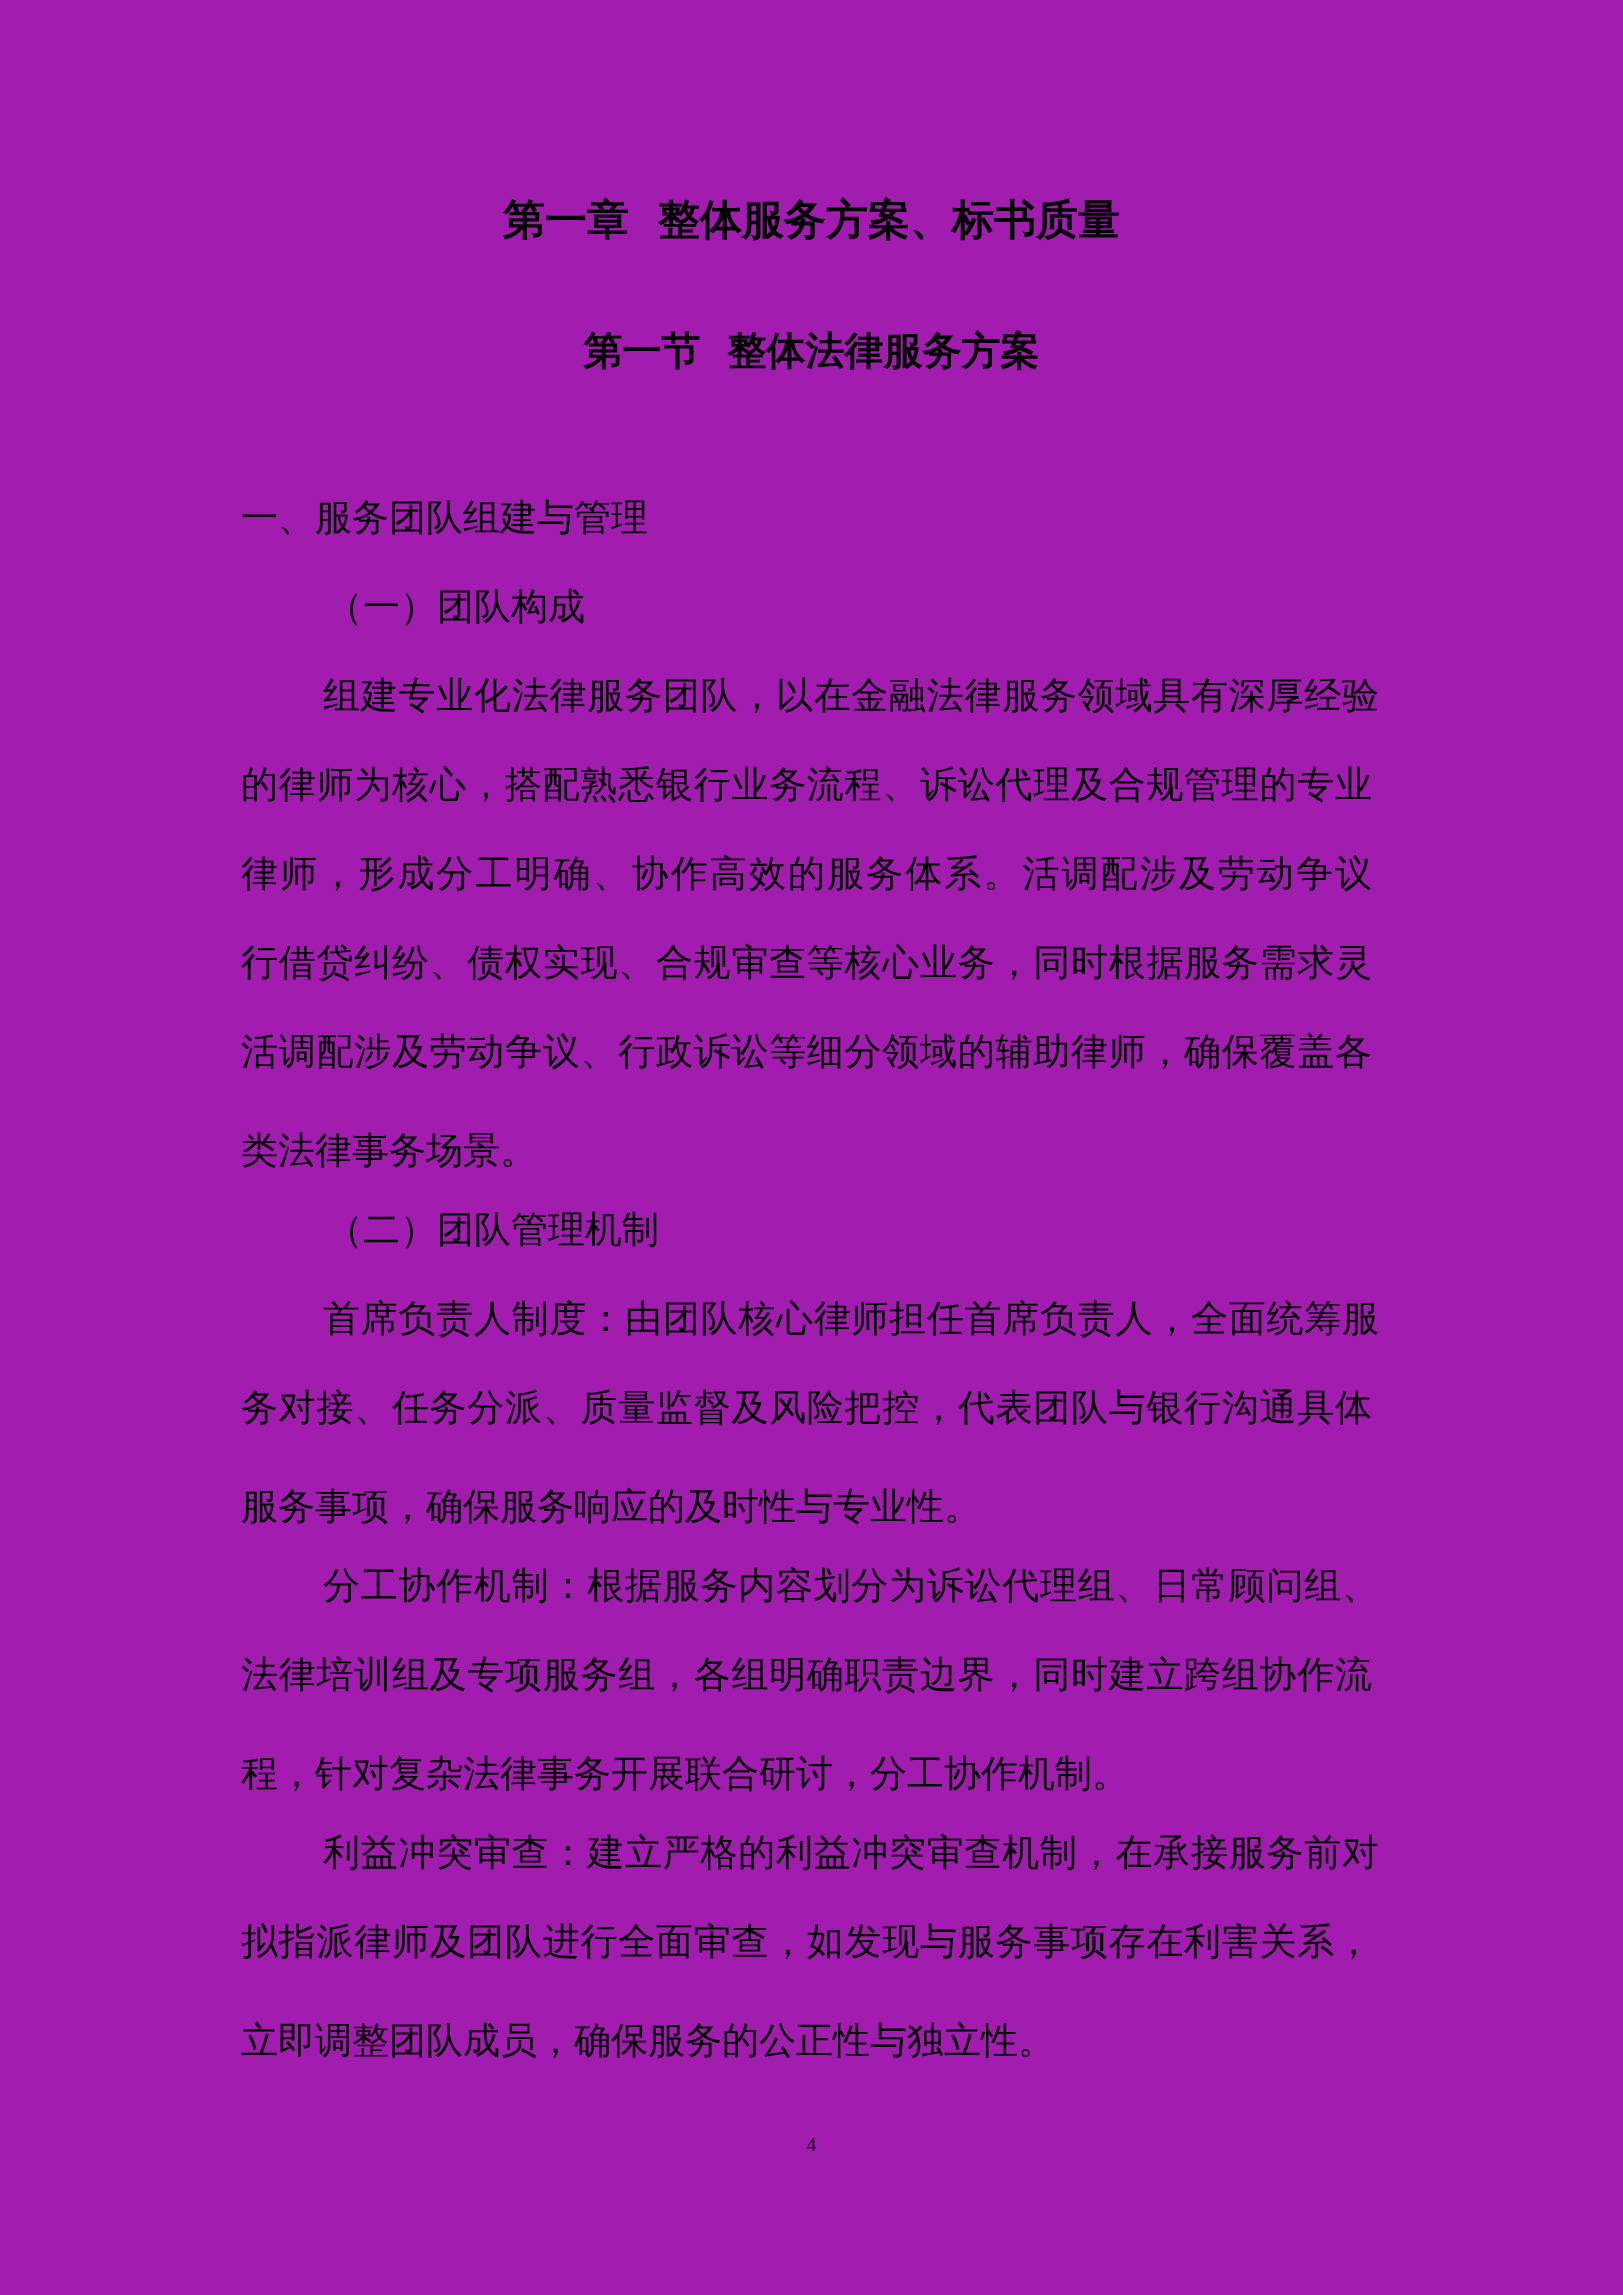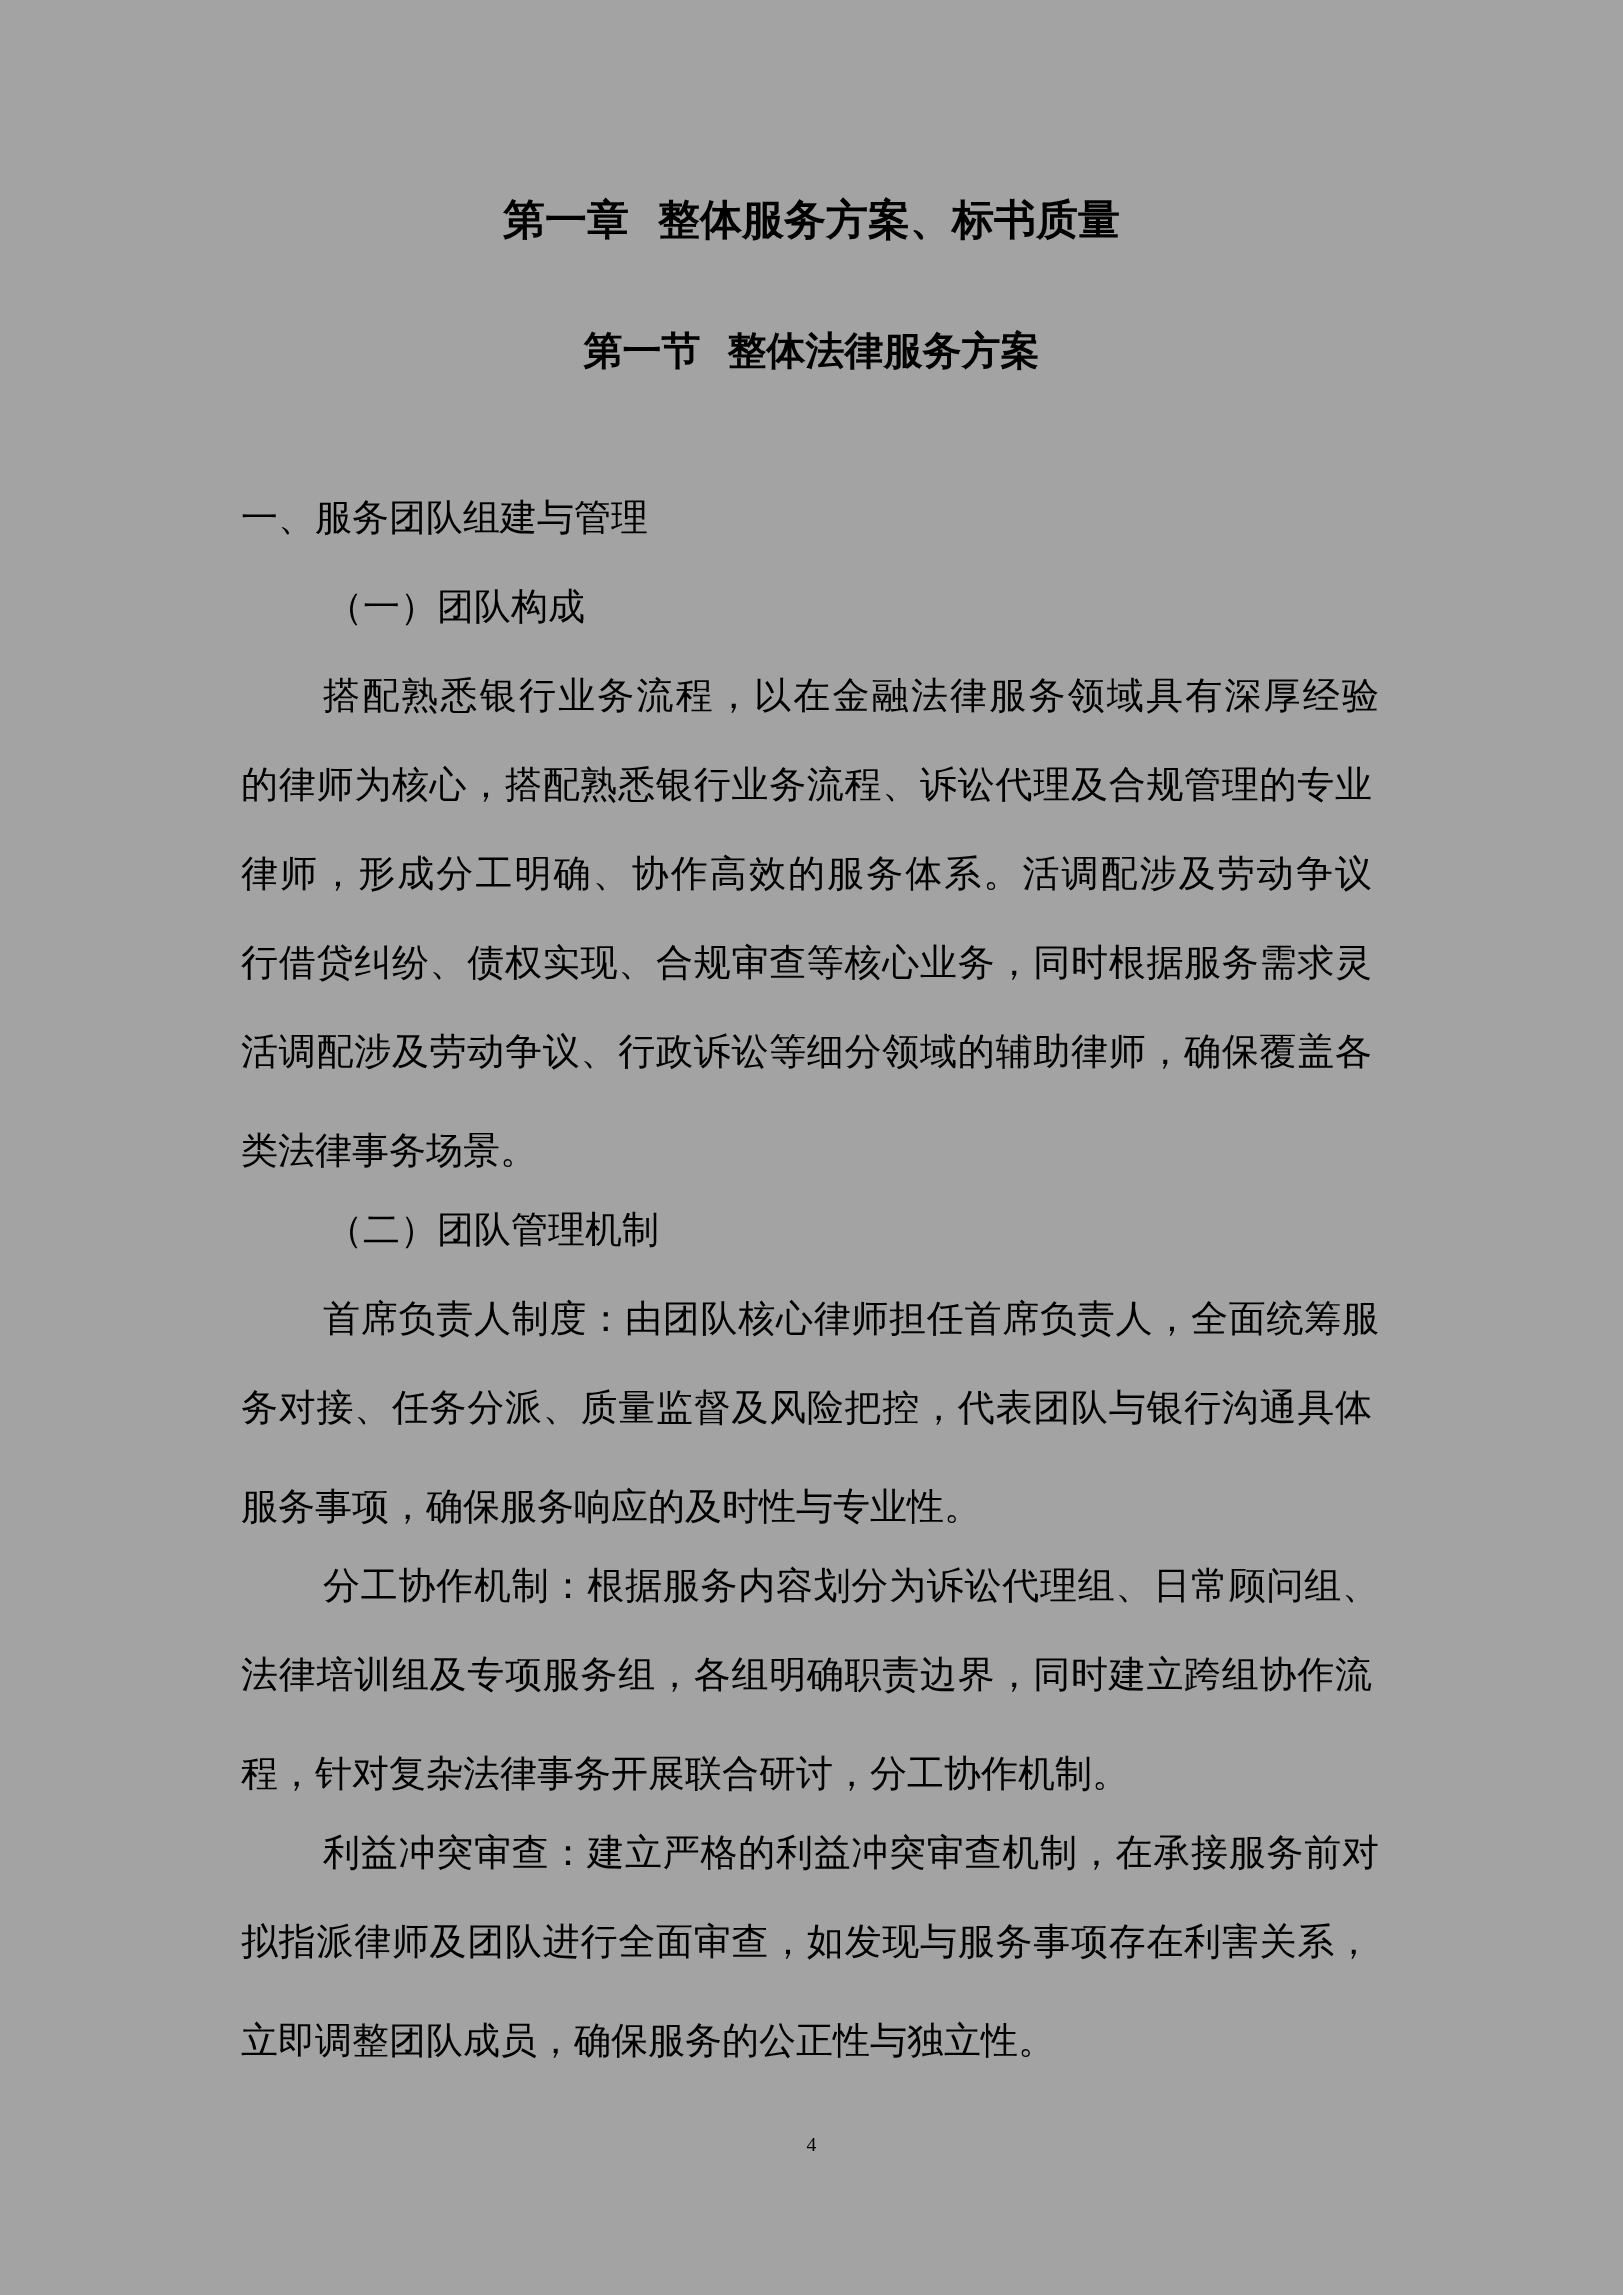--- a/index.html
+++ b/index.html
@@ -1,17 +1,17 @@
 <!DOCTYPE html>
 <html style="font-size:10.5px"><head>
 <meta charset="utf-8">
 <style>
   html, body { margin: 0; padding: 0; background: #ffffff; }
   body { width: 1623px; height: 2295px; position: relative; overflow: hidden; }
-  .page { position: absolute; left: 0; top: 0; width: 1623px; height: 2295px; background: #a3a3a3; color: #000000; }
+  .page { position: absolute; left: 0; top: 0; width: 1623px; height: 2295px; background: #a21caf; color: #000000; }
   .title {
     position: absolute; left: 0; width: 1623px; text-align: center;
     font-family: "DejaVu Sans", sans-serif; font-weight: bold;
     white-space: pre; line-height: 1;
   }
   .chapter-title { top: 199px; font-size: 42px; }
   .section-title { top: 331px; font-size: 39px; }
   .line {
     position: absolute; left: 241px; width: 1131px;
     font-family: "DejaVu Serif", serif; font-size: 37px; line-height: 1;
@@ -31,21 +31,21 @@
 <body>
 
 <div class="page">
   <div class="title chapter-title">第一章  整体服务方案、标书质量</div>
   <div class="title section-title">第一节  整体法律服务方案</div>
 
   <div class="line h1" style="top:499px">一、服务团队组建与管理</div>
   <div class="line h2" style="top:588px; left:326px">（一）团队构成</div>
 
   <div>
-    <div class="line indent" style="top:677px">搭配熟悉银行业务流程，以在金融法律服务领域具有深厚经验</div>
+    <div class="line indent" style="top:677px">组建专业化法律服务团队，以在金融法律服务领域具有深厚经验</div>
     <div class="line" style="top:766px">的律师为核心，搭配熟悉银行业务流程、诉讼代理及合规管理的专业</div>
     <div class="line" style="top:855px">律师，形成分工明确、协作高效的服务体系。活调配涉及劳动争议</div>
     <div class="line" style="top:944px">行借贷纠纷、债权实现、合规审查等核心业务，同时根据服务需求灵</div>
     <div class="line" style="top:1033px">活调配涉及劳动争议、行政诉讼等细分领域的辅助律师，确保覆盖各</div>
     <div class="line last" style="top:1122px">类法律事务场景。</div>
   </div>
 
   <div class="line h2" style="top:1211px; left:326px">（二）团队管理机制</div>
 
   <div>

